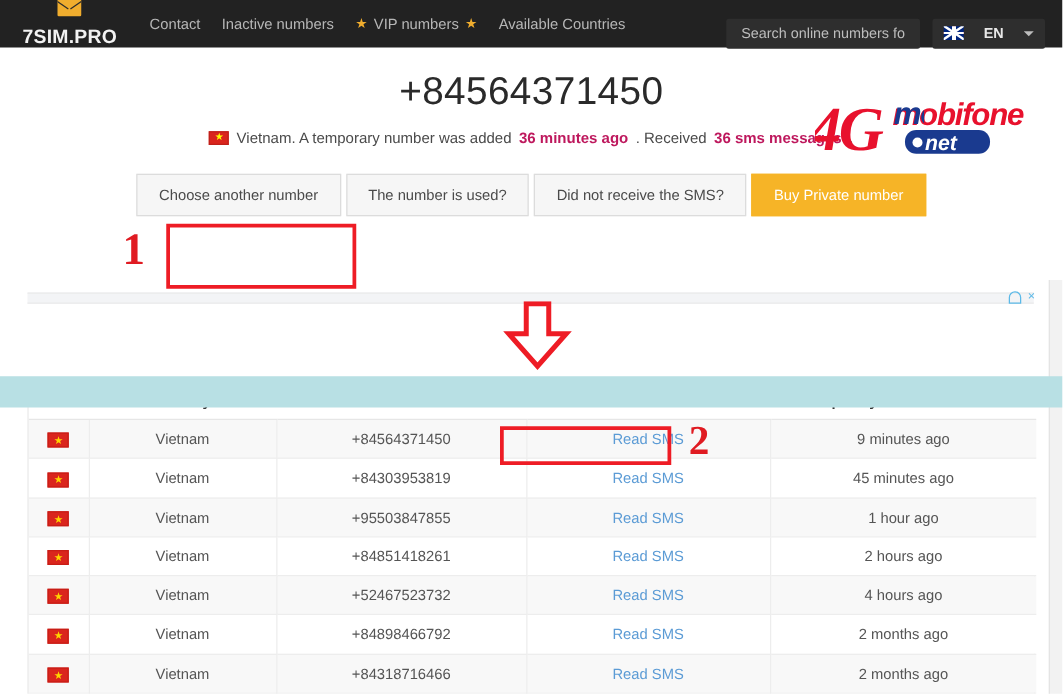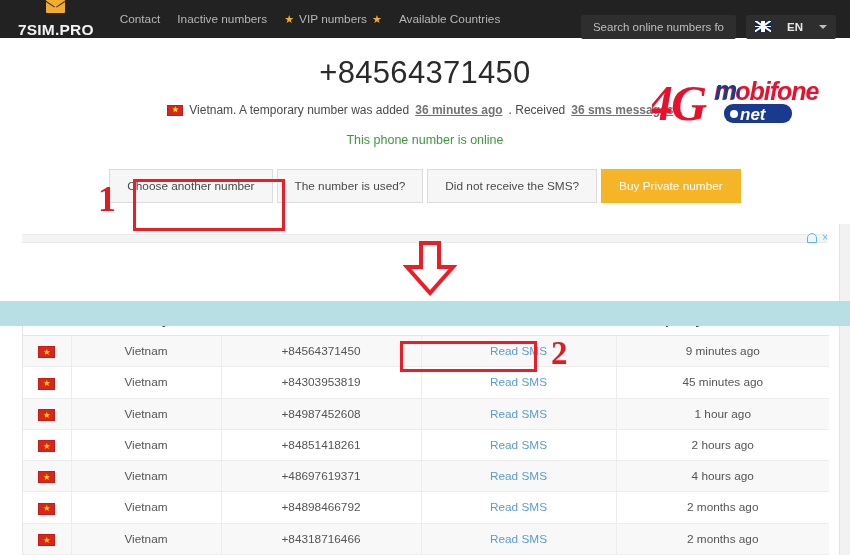--- a/index.html
+++ b/index.html
@@ -106,21 +106,21 @@
     color: #4a4a4a;
     margin-top: 12px;
     display: flex; align-items: center; justify-content: center; gap: 6px;
   }
   .vn-flag {
     width: 16px; height: 11px; background: #da251d;
     display: inline-flex; align-items: center; justify-content: center;
     flex: none; border: .5px solid #c0201a;
   }
   .vn-flag span { color: #ffff00; font-size: 8px; line-height: 1; }
-  .sub-line b { font-weight: bold; color: #737373; text-decoration: underline; }
+  .sub-line b { font-weight: bold; color: #be185d; }
   .online-line {
     text-align: center; margin-top: 16px;
     color: #3c9a3c; font-size: 12.5px;
   }
 
   
   .btn-row {
     display: flex; justify-content: center; align-items: center;
     margin-top: 22px;
     gap: 0;
@@ -289,21 +289,20 @@
     <span class="vn-flag">
         <span>★</span>
       </span>
     <span>Vietnam. A temporary number was added</span>
     <b>36 minutes ago</b>
     <span>. Received</span>
     <b>36 sms messages</b>
     <span>.</span>
   </div>
 
-  <div class="online-line">This phone number is online</div>
 
   <svg class="logo-4g" viewBox="0 0 190 54">
     <text x="-4" y="46" font-family="Liberation Serif, serif" font-size="50" font-style="italic" font-weight="bold" fill="#e8112d" letter-spacing="-2">4G</text>
     <text x="62" y="26" font-family="Liberation Sans, sans-serif" font-size="25" font-style="italic" font-weight="bold" fill="#e8112d" letter-spacing="-1">mobifone</text>
     <text x="63" y="25" font-family="Liberation Sans, sans-serif" font-size="25" font-style="italic" font-weight="bold" fill="#1a3a8f" letter-spacing="-1" clip-path="polygon(0 0, 42% 0, 42% 100%, 0 100%)">mobi</text>
     <rect x="72" y="30" width="68" height="19" rx="9" fill="#1a3a8f"></rect>
     <circle cx="82" cy="40" r="4" fill="#ffffff"></circle>
     <text x="88" y="46" font-family="Liberation Sans, sans-serif" font-size="17" font-style="italic" font-weight="bold" fill="#ffffff">net</text>
   </svg>
 
@@ -366,39 +365,39 @@
             <td>Vietnam</td>
             <td>+84303953819</td>
             <td><span class="read-sms">Read SMS</span></td>
             <td>45 minutes ago</td>
           </tr>
           <tr>
             <td class="flag-cell"><span class="tbl-flag">
                 <span>★</span>
               </span></td>
             <td>Vietnam</td>
-            <td>+84987452608</td>
+            <td>+95503847855</td>
             <td><span class="read-sms">Read SMS</span></td>
             <td>1 hour ago</td>
           </tr>
           <tr>
             <td class="flag-cell"><span class="tbl-flag">
                 <span>★</span>
               </span></td>
             <td>Vietnam</td>
             <td>+84851418261</td>
             <td><span class="read-sms">Read SMS</span></td>
             <td>2 hours ago</td>
           </tr>
           <tr>
             <td class="flag-cell"><span class="tbl-flag">
                 <span>★</span>
               </span></td>
             <td>Vietnam</td>
-            <td>+48697619371</td>
+            <td>+52467523732</td>
             <td><span class="read-sms">Read SMS</span></td>
             <td>4 hours ago</td>
           </tr>
           <tr>
             <td class="flag-cell"><span class="tbl-flag">
                 <span>★</span>
               </span></td>
             <td>Vietnam</td>
             <td>+84898466792</td>
             <td><span class="read-sms">Read SMS</span></td>

